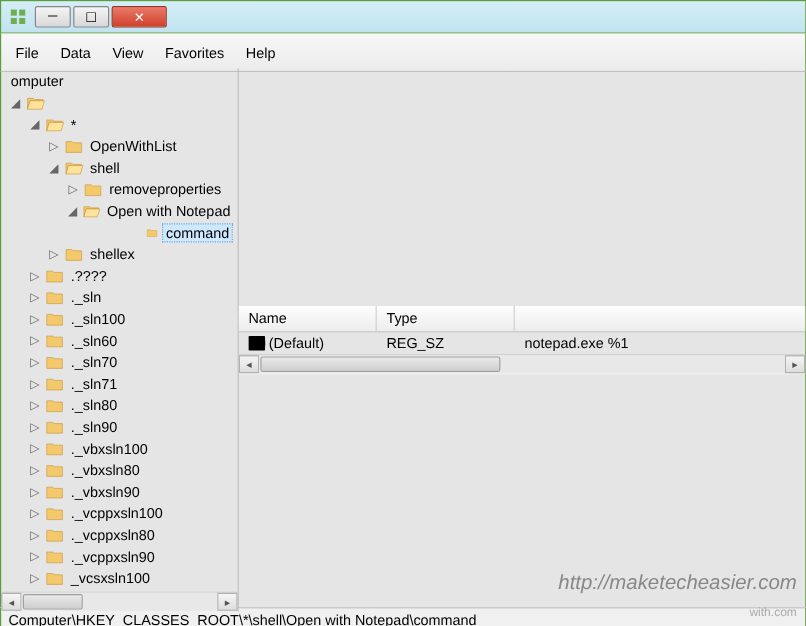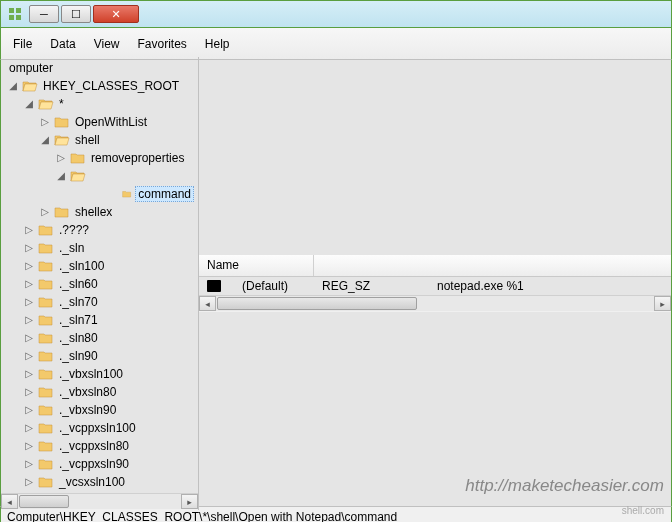--- a/index.html
+++ b/index.html
@@ -28,21 +28,21 @@
 .label { padding: 1px 2px; }
 .ind1 { padding-left: 6px; } .ind2 { padding-left: 22px; } .ind3 { padding-left: 38px; } .ind4 { padding-left: 54px; } .ind5 { padding-left: 111px; }
 
 .list-panel { flex: 1; display: flex; flex-direction: column; }
 .list-header { height: 22px; background: linear-gradient(#fdfdfd,#ededed); border-bottom: 1px solid #c9c9c9; display: flex; }
 .col { padding: 3px 8px; border-right: 1px solid #d0d0d0; cursor: default; }
 .col.name { width: 115px; } .col.type { width: 115px; } .col.data { flex: 1; }
 .list-body { flex: 1; overflow: auto; }
 .row { display: flex; height: 18px; align-items: center; cursor: default; }
 .cell { padding: 0 8px; }
-.cell.name { width: 115px; display: flex; align-items: center; gap: 21px; } .cell.type { width: 115px; } .cell.data { flex: 1; }
+.cell.name { width: 115px; display: flex; align-items: center; gap: 3px; } .cell.type { width: 115px; } .cell.data { flex: 1; }
 .val-icon { width: 14px; height: 14px; }
 
 .hscroll { height: 17px; background: #f0f0f0; border-top: 1px solid #d0d0d0; display: flex; align-items: center; }
 .sbtn { width: 17px; height: 15px; background: linear-gradient(#f5f5f5,#ddd); border: 1px solid #b0b0b0; display: flex; align-items: center; justify-content: center; font-size: 9px; color: #555; cursor: default; }
 .strack { flex: 1; height: 15px; background: #e8e8e8; position: relative; }
 .sthumb { position: absolute; height: 13px; top: 1px; background: linear-gradient(#e8e8e8,#cfcfcf); border: 1px solid #a0a0a0; border-radius: 2px; }
 
 .statusbar { height: 22px; background: #f0f0f0; border: 1px solid #5a9e3f; border-top-color: #c0c0c0; padding: 3px 6px; font-size: 12px; }
 
 .watermark { position: absolute; right: 8px; bottom: 26px; color: #888; font-size: 17px; font-style: italic; pointer-events: none; }
@@ -100,21 +100,20 @@
             <div class="node ind1">
               <span class="label">omputer</span>
             </div>
           </li>
         <li>
             <div class="node ind1">
               <span class="tog">◢</span>
               <svg class="fld folder-svg" viewBox="0 0 16 14">
                 <use href="#folder-open"></use>
               </svg>
-              <span class="label">HKEY_CLASSES_ROOT</span>
             </div>
           </li>
         <li>
             <div class="node ind2">
               <span class="tog">◢</span>
               <svg class="fld folder-svg" viewBox="0 0 16 14">
                 <use href="#folder-open"></use>
               </svg>
               <span class="label">*</span>
             </div>
@@ -145,20 +144,21 @@
               </svg>
               <span class="label">removeproperties</span>
             </div>
           </li>
         <li>
             <div class="node ind4">
               <span class="tog">◢</span>
               <svg class="fld folder-svg" viewBox="0 0 16 14">
                 <use href="#folder-open"></use>
               </svg>
+              <span class="label">Open with Notepad</span>
             </div>
           </li>
         <li>
             <div class="node ind5 selected">
               <span class="tog"></span>
               <svg class="fld folder-svg" viewBox="0 0 16 14">
                 <use href="#folder"></use>
               </svg>
               <span class="label">command</span>
             </div>
@@ -316,20 +316,21 @@
       <div class="strack">
           <div class="sthumb" style="left:1px;width:50px"></div>
         </div>
       <div class="sbtn">▸</div>
     </div>
   </div>
 
   <div class="list-panel">
     <div class="list-header">
       <div class="col name">Name</div>
+      <div class="col type">Type</div>
     </div>
     <div class="list-body">
       <div class="row">
         <div class="cell name">
           <svg class="val-icon ab-svg" viewBox="0 0 14 14">
               <use href="#ab"></use>
             </svg>
           <span>(Default)</span>
         </div>
         <div class="cell type">REG_SZ</div>
@@ -342,13 +343,13 @@
           <div class="sthumb" style="left:1px;width:200px"></div>
         </div>
       <div class="sbtn">▸</div>
     </div>
   </div>
 </div>
 
 <div class="statusbar">Computer\HKEY_CLASSES_ROOT\*\shell\Open with Notepad\command</div>
 
 <div class="watermark">http://maketecheasier.com</div>
-<div class="corner">shell.com</div>
+<div class="corner">with.com</div>
 
 </body></html>

